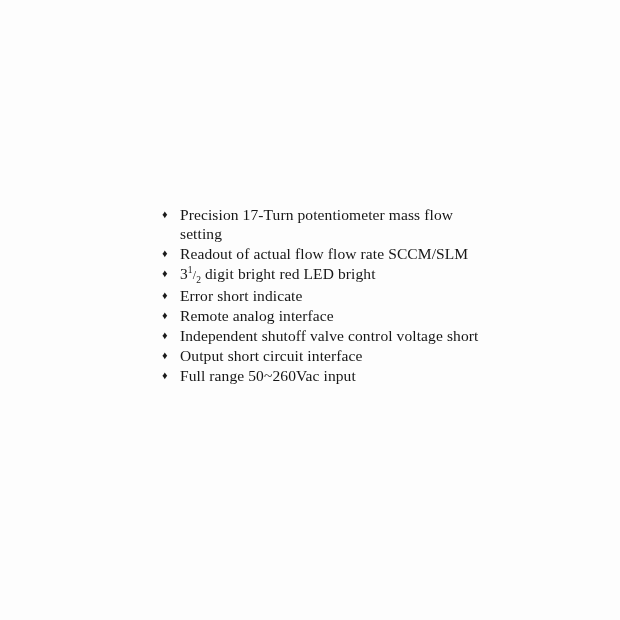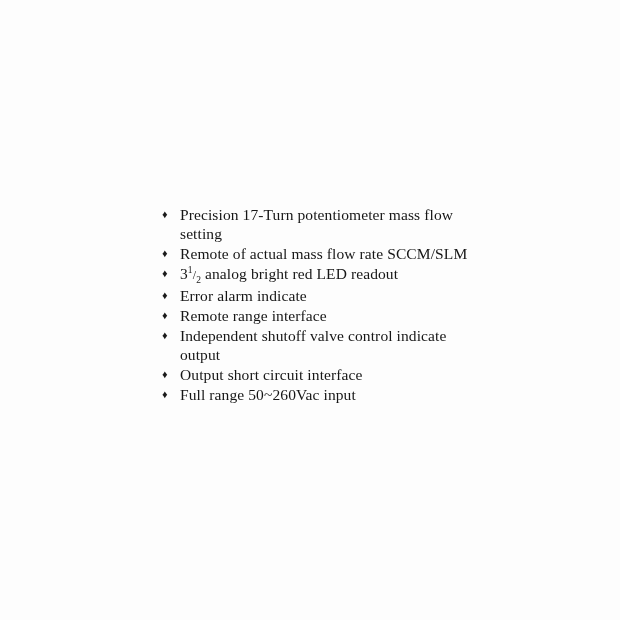--- a/index.html
+++ b/index.html
@@ -73,41 +73,41 @@
   <div class="feature-block">
     <ul class="feature-list">
 
       <li>
         <span class="bullet">♦</span>
         <span class="item-text">Precision 17-Turn potentiometer mass flow setting</span>
       </li>
 
       <li>
         <span class="bullet">♦</span>
-        <span class="item-text">Remote of actual mass flow rate SCCM/SLM</span>
+        <span class="item-text">Readout of actual flow flow rate SCCM/SLM</span>
       </li>
 
       <li>
         <span class="bullet">♦</span>
-        <span class="item-text"><span>3</span><sup class="frac">1</sup><span class="slash">/</span><sub class="frac">2</sub><span> analog bright red LED readout</span></span>
+        <span class="item-text"><span>3</span><sup class="frac">1</sup><span class="slash">/</span><sub class="frac">2</sub><span> digit bright red LED bright</span></span>
       </li>
 
       <li>
         <span class="bullet">♦</span>
-        <span class="item-text">Error alarm indicate</span>
+        <span class="item-text">Error short indicate</span>
       </li>
 
       <li>
         <span class="bullet">♦</span>
-        <span class="item-text">Remote range interface</span>
+        <span class="item-text">Remote analog interface</span>
       </li>
 
       <li>
         <span class="bullet">♦</span>
-        <span class="item-text">Independent shutoff valve control indicate output</span>
+        <span class="item-text">Independent shutoff valve control voltage short</span>
       </li>
 
       <li>
         <span class="bullet">♦</span>
         <span class="item-text">Output short circuit interface</span>
       </li>
 
       <li>
         <span class="bullet">♦</span>
         <span class="item-text">Full range 50~260Vac input</span>

